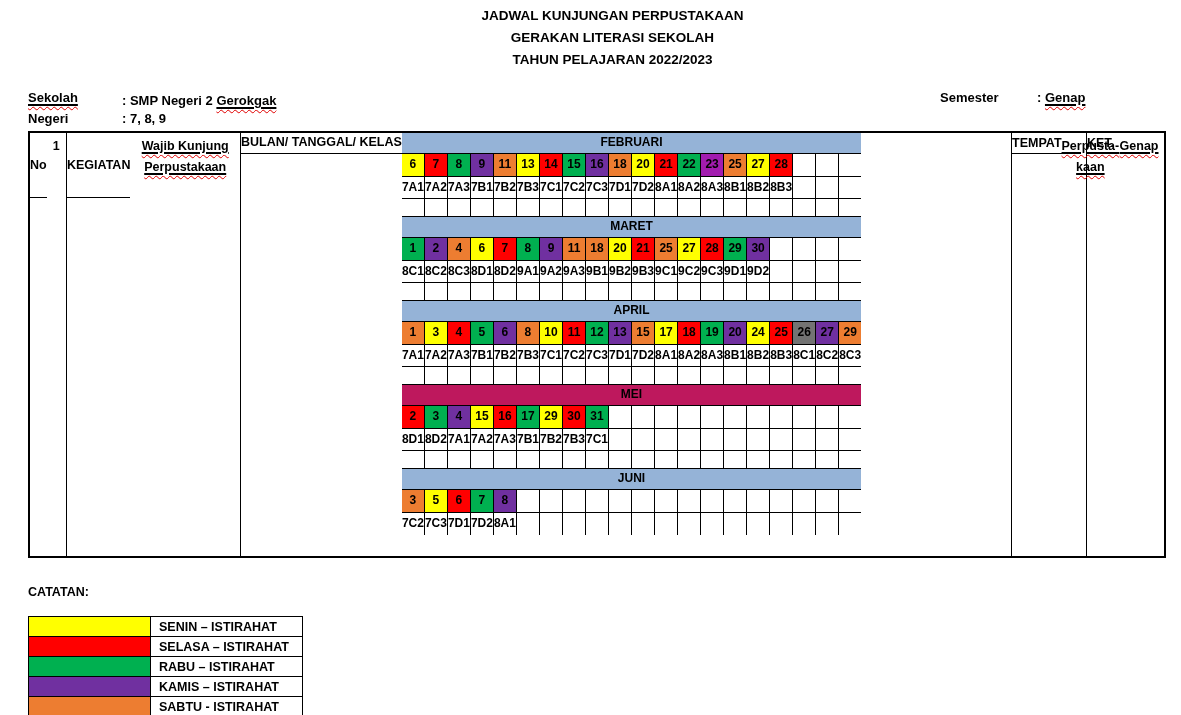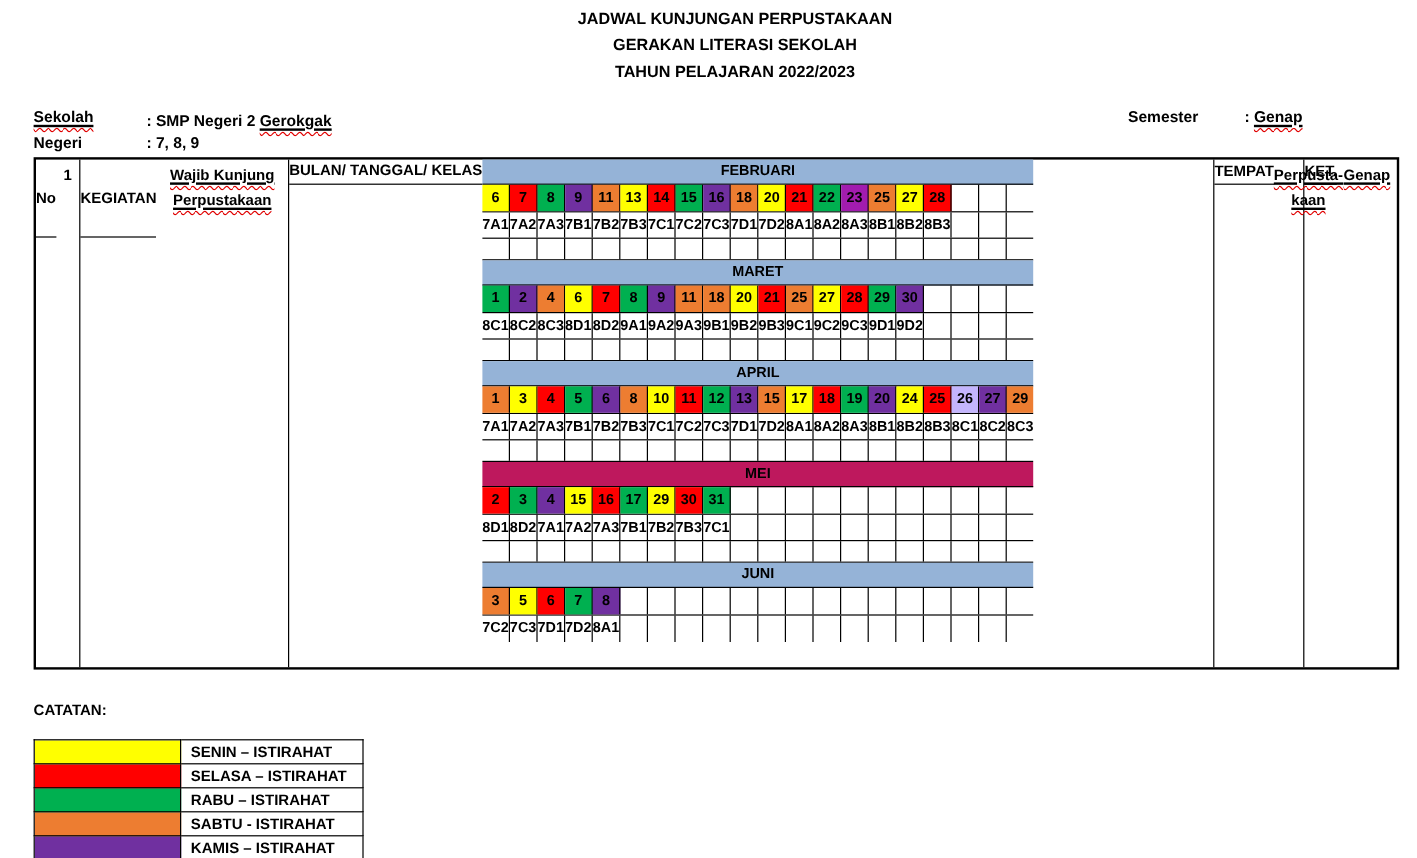--- a/index.html
+++ b/index.html
@@ -262,21 +262,21 @@
             <div class="cell" style="background: rgb(255, 0, 0);">11</div>
             <div class="cell" style="background: rgb(0, 176, 80);">12</div>
             <div class="cell" style="background: rgb(112, 48, 160);">13</div>
             <div class="cell" style="background: rgb(237, 125, 49);">15</div>
             <div class="cell" style="background: rgb(255, 255, 0);">17</div>
             <div class="cell" style="background: rgb(255, 0, 0);">18</div>
             <div class="cell" style="background: rgb(0, 176, 80);">19</div>
             <div class="cell" style="background: rgb(112, 48, 160);">20</div>
             <div class="cell" style="background: rgb(255, 255, 0);">24</div>
             <div class="cell" style="background: rgb(255, 0, 0);">25</div>
-            <div class="cell" style="background: #c4b5fd;">26</div>
+            <div class="cell" style="background: #737373;">26</div>
             <div class="cell" style="background: rgb(112, 48, 160);">27</div>
             <div class="cell" style="background: rgb(237, 125, 49);">29</div>
           </div>
           <div class="grid-row classes">
             <div class="cell">7A1</div>
             <div class="cell">7A2</div>
             <div class="cell">7A3</div>
             <div class="cell">7B1</div>
             <div class="cell">7B2</div>
             <div class="cell">7B3</div>
@@ -459,22 +459,22 @@
         </tr>
         <tr>
           <td class="legend-swatch" style="background: rgb(255, 0, 0);"></td>
           <td class="legend-label">SELASA – ISTIRAHAT</td>
         </tr>
         <tr>
           <td class="legend-swatch" style="background: rgb(0, 176, 80);"></td>
           <td class="legend-label">RABU – ISTIRAHAT</td>
         </tr>
         <tr>
+          <td class="legend-swatch" style="background: rgb(112, 48, 160);"></td>
+          <td class="legend-label">KAMIS – ISTIRAHAT</td>
+        </tr>
+        <tr>
           <td class="legend-swatch" style="background: rgb(237, 125, 49);"></td>
           <td class="legend-label">SABTU - ISTIRAHAT</td>
-        </tr>
-        <tr>
-          <td class="legend-swatch" style="background: rgb(112, 48, 160);"></td>
-          <td class="legend-label">KAMIS – ISTIRAHAT</td>
         </tr>
       </tbody>
   </table>
 </div>
 
 </body></html>

